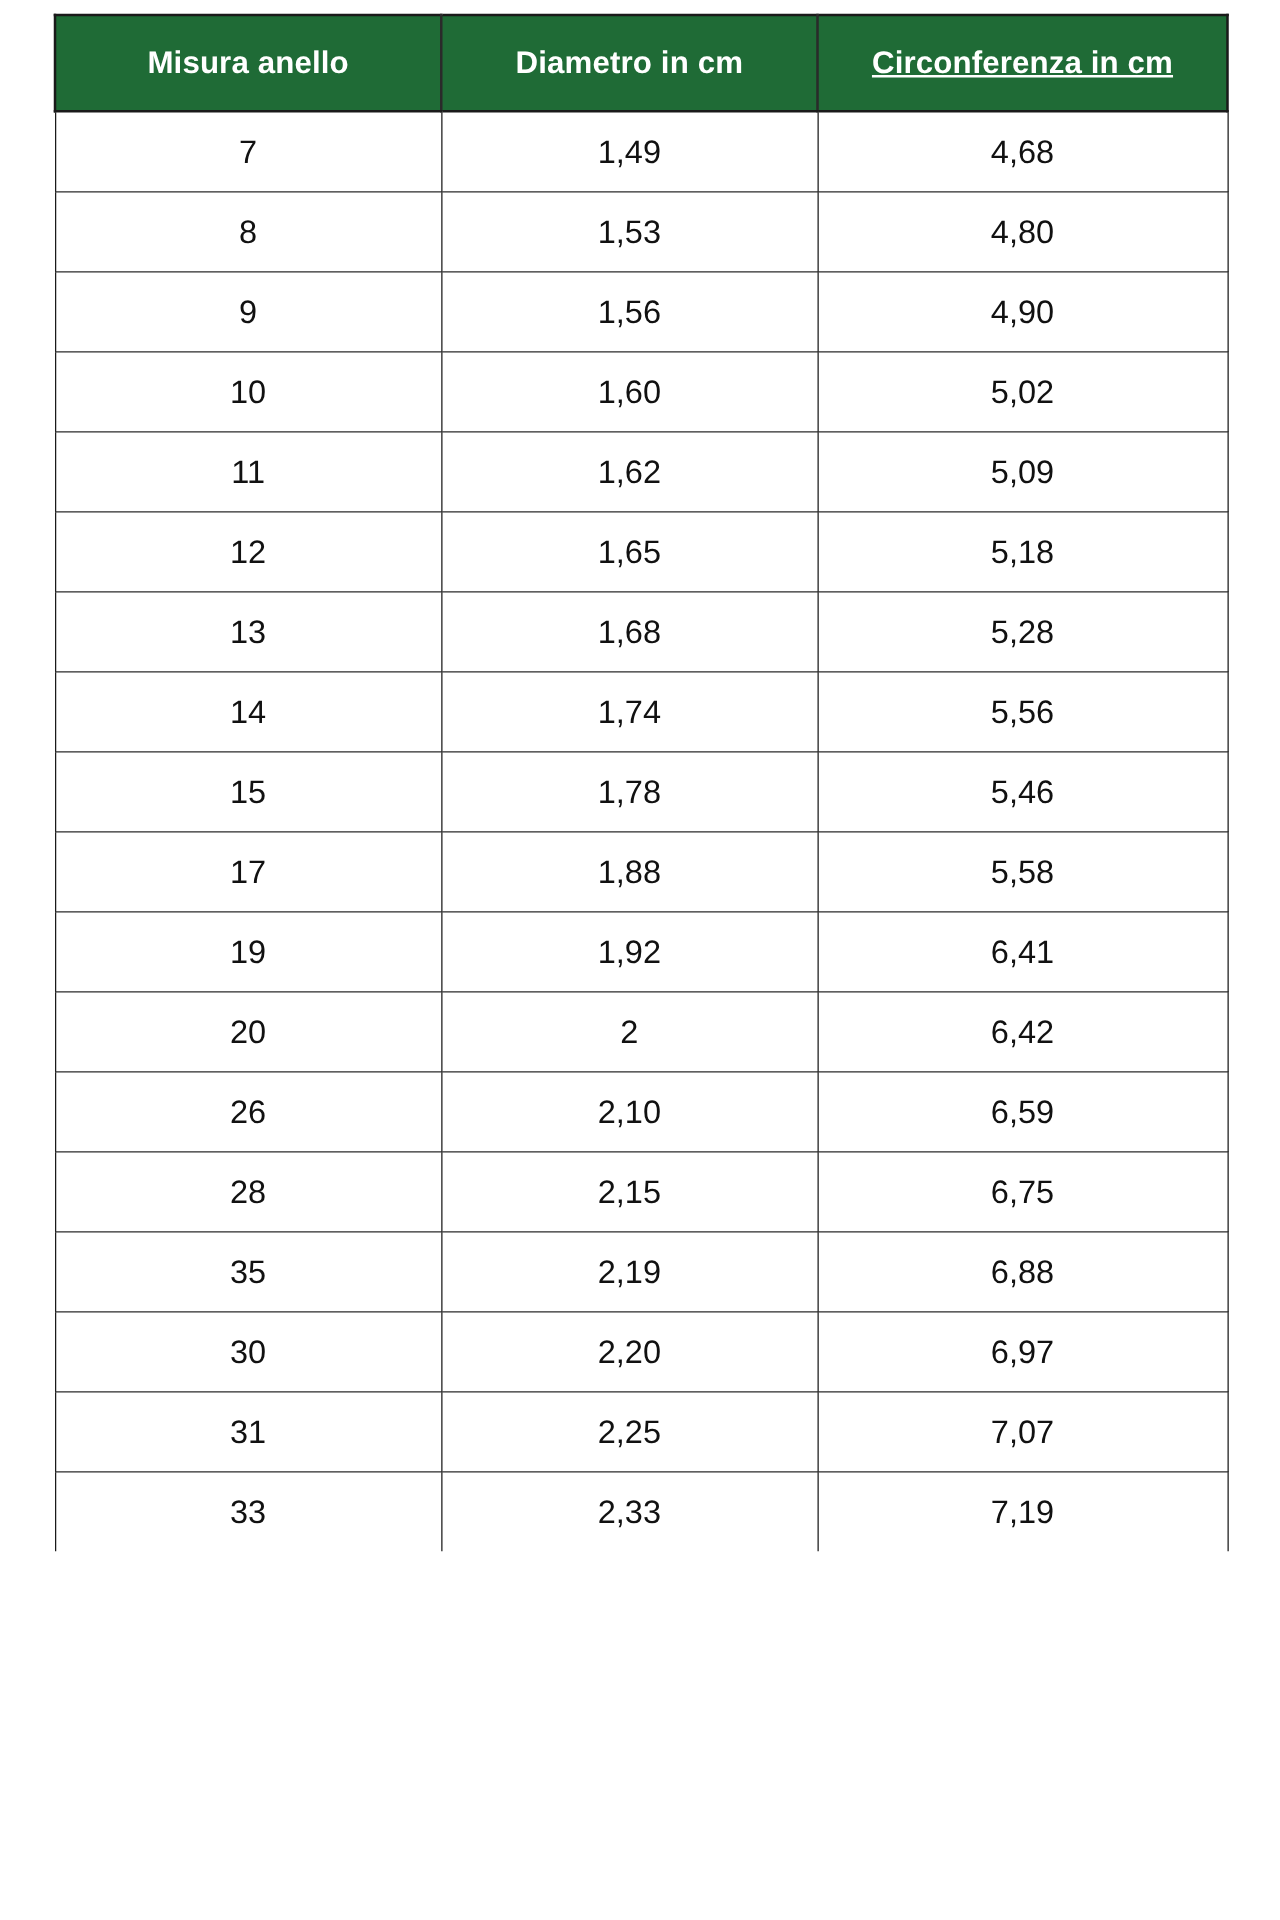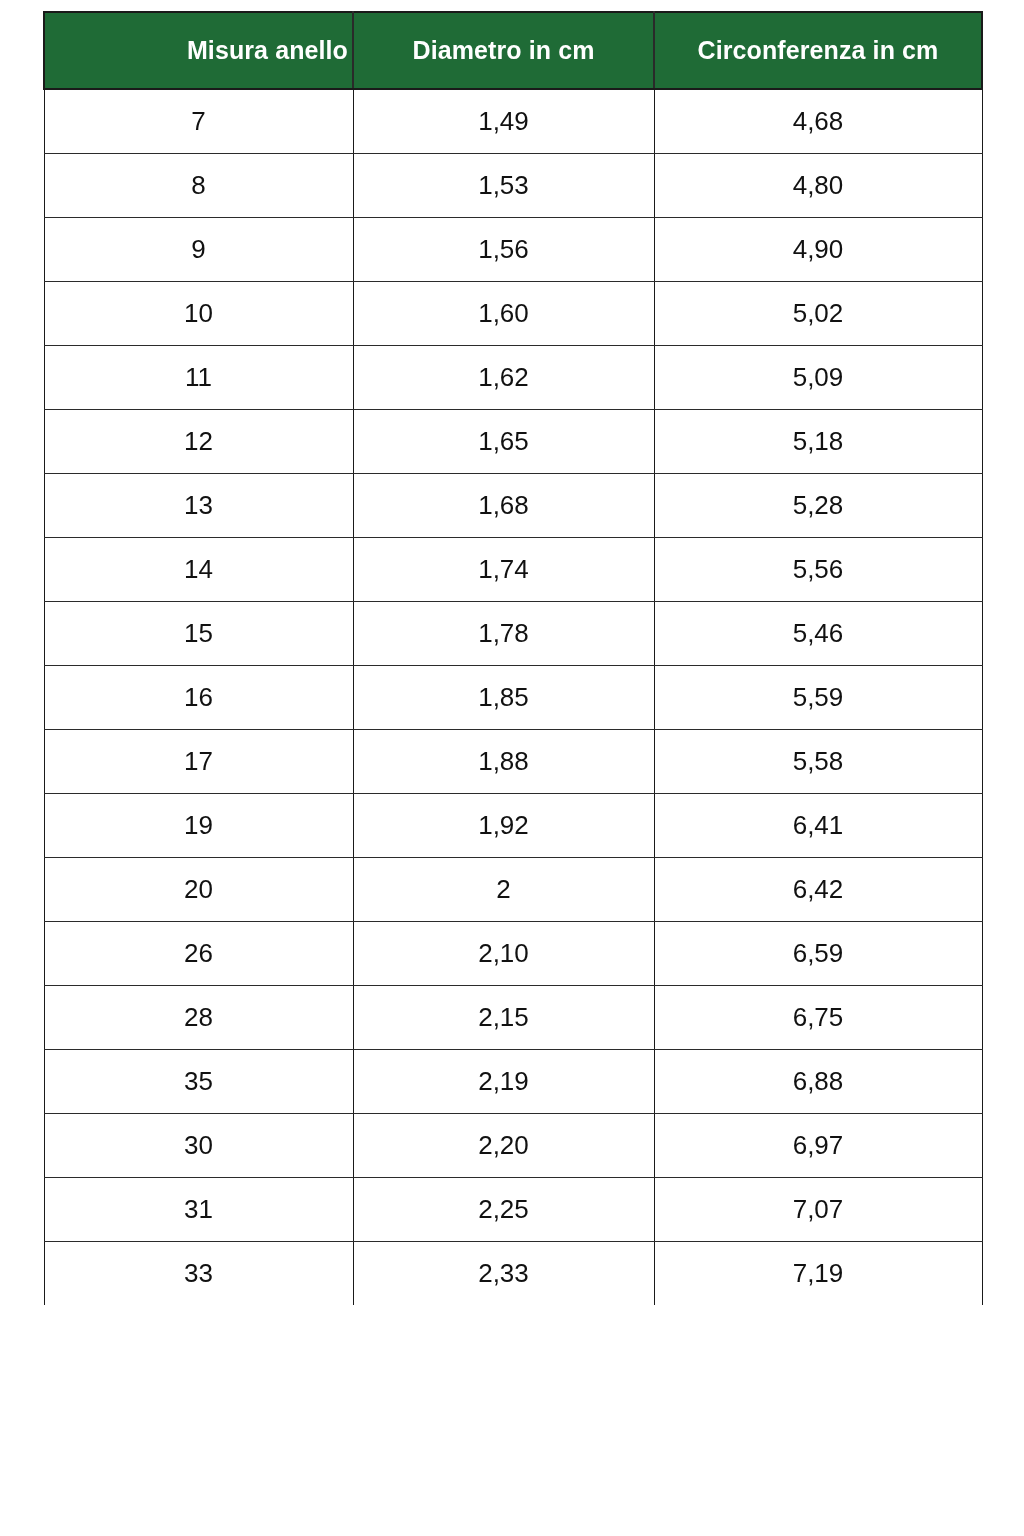--- a/index.html
+++ b/index.html
@@ -50,22 +50,22 @@
     padding: 0 4px;
     text-align: center;
     vertical-align: middle;
     border-left: 2px solid #2a2a2a;
     border-right: 2px solid #2a2a2a;
     border-top: 2px solid #1a1a1a;
     border-bottom: 2px solid #1a1a1a;
     box-sizing: border-box;
     white-space: nowrap;
   }
-  thead th:first-child { border-left: 2px solid #1a1a1a; text-align: right; }
-  thead th:last-child  { border-right: 2px solid #1a1a1a; }
+  thead th:first-child { border-left: 2px solid #1a1a1a; }
+  thead th:last-child  { border-right: 2px solid #1a1a1a; text-decoration: underline; }
 
   tbody td {
     height: 64px;
     font-size: 26px;
     color: #111111;
     text-align: center;
     vertical-align: middle;
     background: #ffffff;
     border-left: 1.5px solid #1a1a1a;
     border-right: 1.5px solid #1a1a1a;
@@ -136,25 +136,20 @@
             <td>14</td>
             <td>1,74</td>
             <td>5,56</td>
           </tr>
           <tr>
             <td>15</td>
             <td>1,78</td>
             <td>5,46</td>
           </tr>
           <tr>
-            <td>16</td>
-            <td>1,85</td>
-            <td>5,59</td>
-          </tr>
-          <tr>
             <td>17</td>
             <td>1,88</td>
             <td>5,58</td>
           </tr>
           <tr>
             <td>19</td>
             <td>1,92</td>
             <td>6,41</td>
           </tr>
           <tr>

